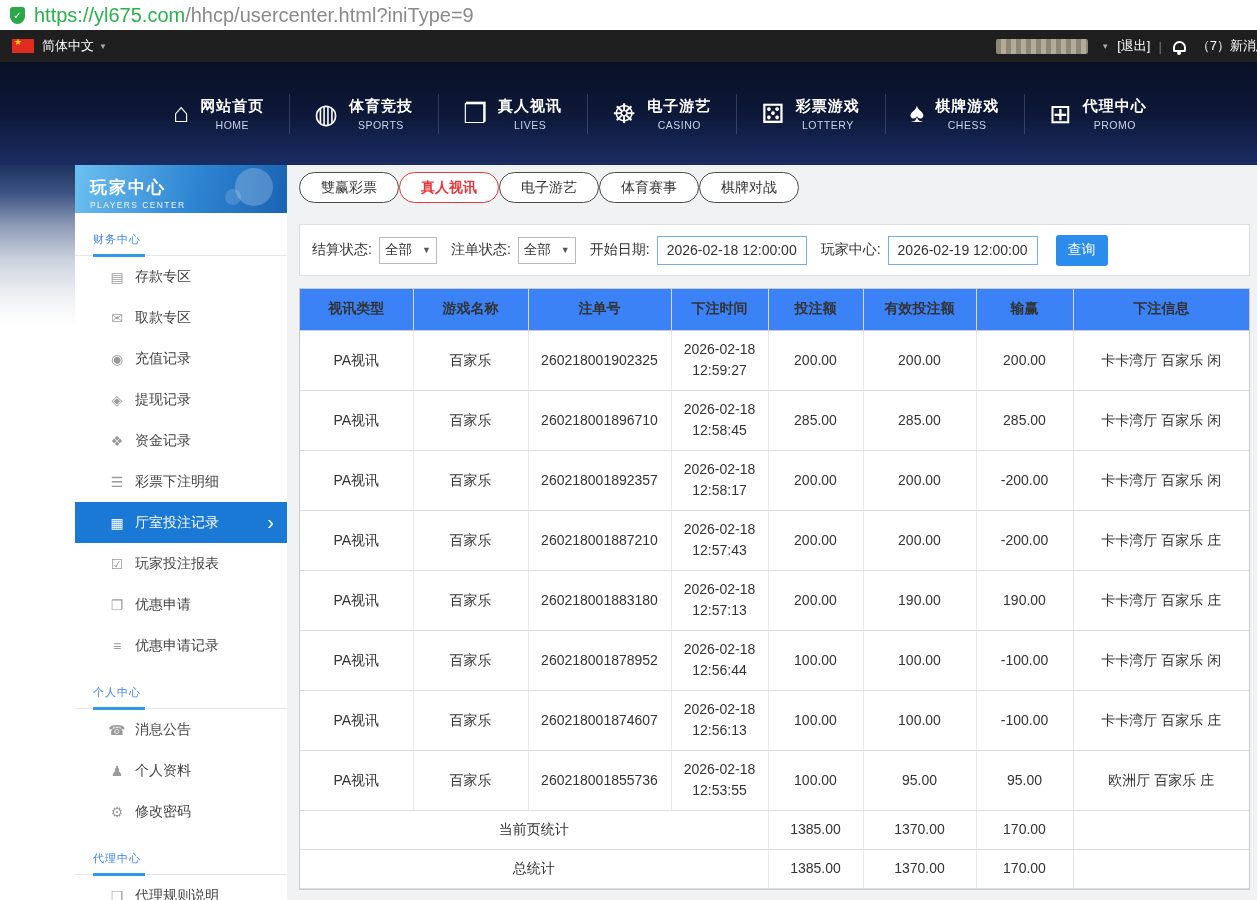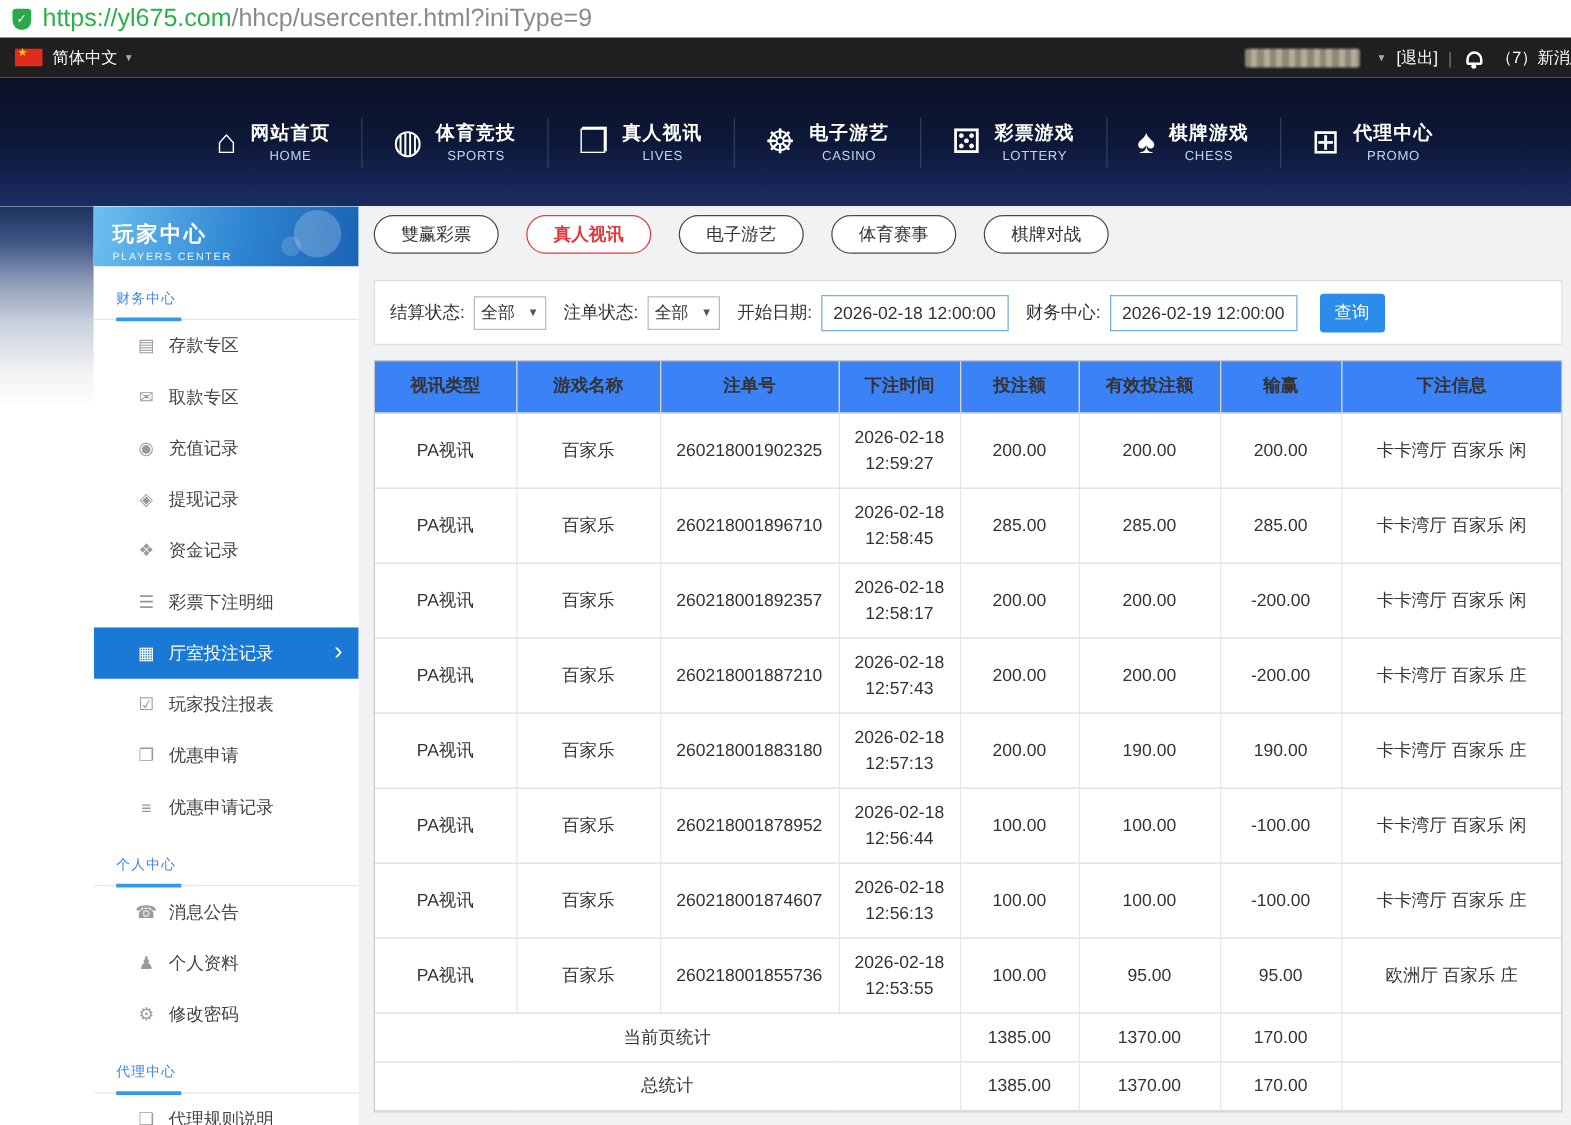--- a/index.html
+++ b/index.html
@@ -63,21 +63,21 @@
   .sb-item{height:41px;display:flex;align-items:center;padding-left:33px;font-size:14px;color:#444;
     cursor:pointer;position:relative}
   .sb-icon{width:18px;margin-right:9px;color:#9a9a9a;font-size:14px;text-align:center;flex:none}
   .sb-item.active{background:#1b79d6;color:#fff}
   .sb-item.active .sb-icon{color:#fff}
   .sb-arrow{position:absolute;right:13px;top:50%;transform:translateY(-54%);font-size:20px;color:#fff}
 
   
   .content{position:absolute;left:287px;top:0;right:0;height:100%;background:#f1f2f4;
     padding:7px 7px 0 12px;overflow:hidden}
-  .tabs{display:flex;gap:22px;margin-bottom:21px}
+  .tabs{display:flex;gap:0;margin-bottom:21px}
   .tab{height:31px;line-height:29px;padding:0 21px;border:1px solid #4a4a4a;border-radius:17px;
     background:#fff;font-size:14px;color:#333;cursor:pointer;white-space:nowrap}
   .tab.active{color:#e4393c;border-color:#e4393c;font-weight:bold}
 
   .filter-box{background:#fff;border:1px solid #ddd;height:52px;display:flex;align-items:center;
     padding:0 12px;margin-bottom:12px;font-size:14px;color:#333}
   .f-group{display:flex;align-items:center;margin-right:14px}
   .f-label{margin-right:7px;white-space:nowrap}
   .select{width:58px;height:27px;border:1px solid #bbb;background:#fff;display:flex;align-items:center;
     justify-content:space-between;padding:0 5px;font-size:13.5px;cursor:pointer}
@@ -267,21 +267,21 @@
         <span class="select">
           <span>全部</span>
           <span class="sel-caret">▼</span>
         </span>
       </div>
       <div class="f-group">
         <span class="f-label">开始日期:</span>
         <input class="date-input" value="2026-02-18 12:00:00" style="">
       </div>
       <div class="f-group">
-        <span class="f-label">财务中心:</span>
+        <span class="f-label">玩家中心:</span>
         <input class="date-input" value="2026-02-19 12:00:00" style="">
       </div>
       <button class="btn-query">查询</button>
     </div>
 
     <div class="table-box">
       <table>
         <colgroup>
           <col style="width:113px">
             <col style="width:115px">

